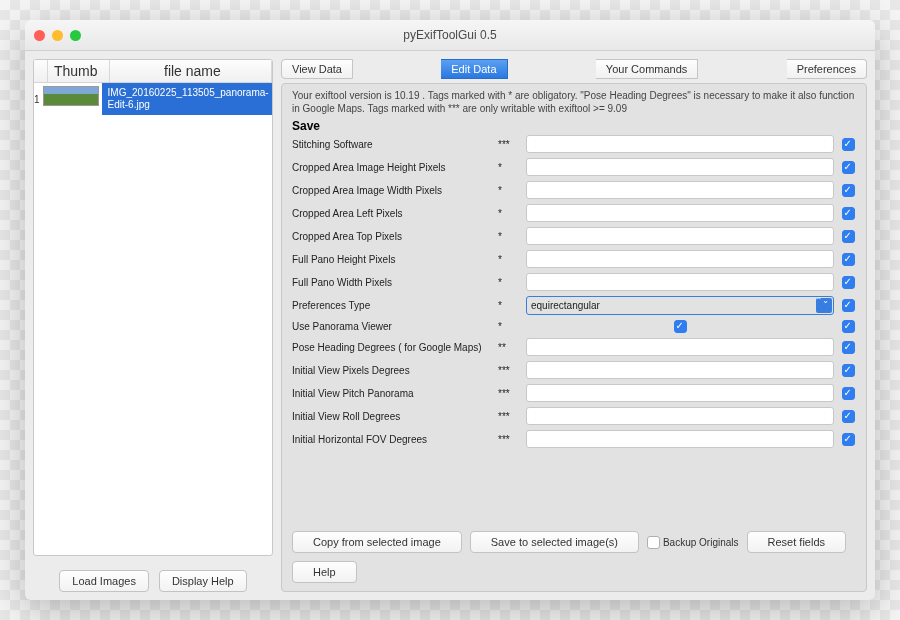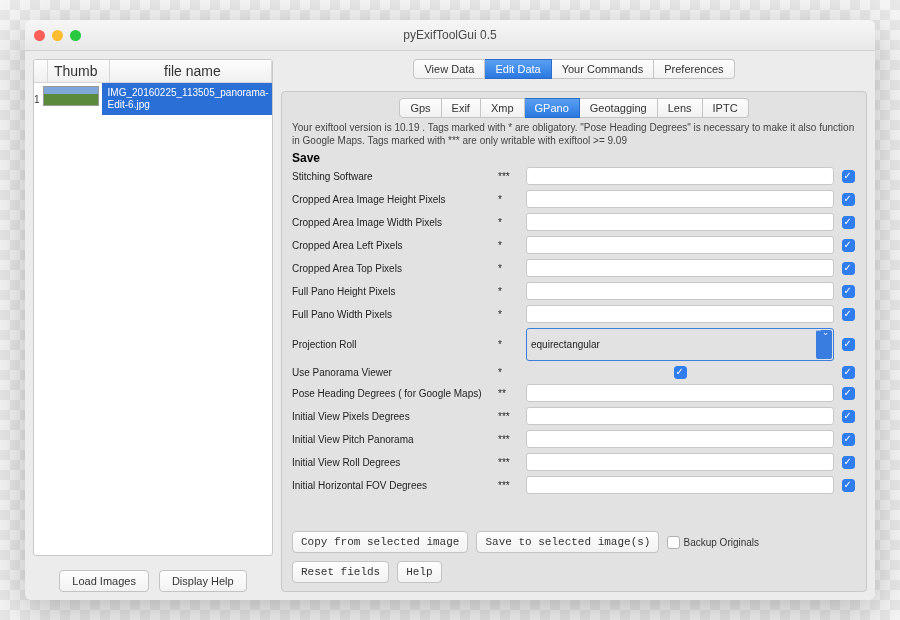--- a/index.html
+++ b/index.html
@@ -34,48 +34,48 @@
 .filetable .hdr div { padding:3px 6px; border-right:1px solid #d8d8d8;}
 .filetable .hdr .c0{width:14px;} .filetable .hdr .c1{width:62px;} .filetable .hdr .c2{flex:1;margin-left:48px;}
 .filerow { display:flex; align-items:stretch; font-size:10px;}
 .filerow .c0{width:14px; display:flex; align-items:center; justify-content:center; color:#333;}
 .filerow .c1{width:62px; padding:3px; }
 .filerow .c2{flex:1; background:#2a6fd6; color:#fff; padding:4px 6px; line-height:1.2;}
 .thumb{width:56px;height:20px;background:linear-gradient(#7ea8d8 0 40%,#5a8a3a 40% 100%);border:1px solid #999;}
 .leftbtns{display:flex; gap:10px; margin-top:14px; justify-content:center;}
 .btn{background:linear-gradient(#fefefe,#f2f2f2); border:1px solid #c3c3c3; border-radius:4px; padding:4px 12px; font-size:11px; color:#333; cursor:pointer;}
 .right{flex:1; display:flex; flex-direction:column;}
-.tabrow{display:flex; justify-content:center; gap:0; margin-bottom:12px;}
+.tabrow{display:flex; justify-content:space-between; gap:0; margin-bottom:4px;}
 .tab{background:linear-gradient(#fdfdfd,#f1f1f1); border:1px solid #c5c5c5; padding:3px 10px; font-size:11px; color:#333; cursor:pointer;}
 .tab:first-child{border-radius:4px 0 0 4px;}
 .tab:last-child{border-radius:0 4px 4px 0;}
 .tab + .tab{border-left:none;}
 .tab.active{background:linear-gradient(#5aa0f2,#2a78e0); color:#fff; border-color:#2a6cc8;}
 .panel{flex:1; background:#e2e2e2; border:1px solid #c8c8c8; border-radius:4px; padding:6px 10px 8px; display:flex; flex-direction:column;}
 .subtabs{display:flex; justify-content:center; margin-bottom:4px;}
 .info{font-size:10px; color:#444; line-height:1.25; margin-bottom:4px;}
 .savehdr{text-align:left; font-size:12px; font-weight:bold; padding-right:4px; margin-bottom:2px;}
 .fields{flex:1; overflow:auto;}
 .fr{display:flex; align-items:center; gap:6px; margin-bottom:5px;}
 .fr .lbl{width:200px; font-size:10px; color:#222;}
 .fr .ast{width:22px; font-size:10px; color:#222;}
 .fr .inpw{flex:1;}
 .fr input[type=text]{width:100%; height:18px; border:1px solid #c8c8c8; border-radius:3px; padding:0 4px; font-size:10px; background:#fff;}
-.fr select{width:100%; height:33px; border:1px solid #3a7de0; border-radius:3px; font-size:10px; background:linear-gradient(#fff,#f4f4f4); color:#222;}
+.fr select{width:100%; height:19px; border:1px solid #3a7de0; border-radius:3px; font-size:10px; background:linear-gradient(#fff,#f4f4f4); color:#222;}
 .selwrap{position:relative; width:100%;}
 .selwrap::after{content:""; position:absolute; right:2px; top:2px; bottom:2px; width:16px; background:#3a7de0; border-radius:2px;}
 .selwrap::before{content:"⌃⌄"; position:absolute; right:5px; top:1px; color:#fff; font-size:8px; z-index:2; line-height:1;}
 .selwrap select{position:relative; z-index:1; background:transparent; appearance:none; -webkit-appearance:none; padding-left:4px;}
 .chk{width:16px; display:flex; justify-content:center;}
 .chk input{appearance:none; width:13px; height:13px; border:1px solid #b8b8b8; border-radius:3px; background:#fff; position:relative; cursor:pointer;}
 .chk input:checked{background:#2f7def; border-color:#2f7def;}
 .chk input:checked::after{content:"✓"; color:#fff; font-size:10px; position:absolute; left:1px; top:-1px;}
 .inlinechk{width:auto;}
 .bottombar{display:flex; gap:8px; align-items:center; justify-content:flex-start; margin-top:6px; flex-wrap:wrap;}
-.bottombar .btn{padding:4px 8px;font-family:Liberation Mono, monospace;}
+.bottombar .btn{padding:4px 20px;}
 .backupwrap{display:flex; align-items:center; gap:3px; font-size:10px; color:#333;}
 .backupwrap input{appearance:none; width:13px; height:13px; border:1px solid #b0b0b0; border-radius:3px; background:#fff;}
 </style>
 </head>
 <body>
 
 <div class="window">
   <div class="titlebar">
     <div class="traffic">
       <div class="tl r"></div>
@@ -108,29 +108,20 @@
     </div>
 
     <div class="right">
       <div class="tabrow" id="maintabs">
           <div class="tab">View Data</div>
           <div class="tab active">Edit Data</div>
           <div class="tab">Your Commands</div>
           <div class="tab">Preferences</div>
         </div>
       <div class="panel">
-        <div class="subtabs tabrow" id="subtabs">
-            <div class="tab">Gps</div>
-            <div class="tab">Exif</div>
-            <div class="tab">Xmp</div>
-            <div class="tab active">GPano</div>
-            <div class="tab">Geotagging</div>
-            <div class="tab">Lens</div>
-            <div class="tab">IPTC</div>
-          </div>
         <div class="info">Your exiftool version is 10.19 . Tags marked with * are obligatory. "Pose Heading Degrees" is necessary to make it also function in Google Maps. Tags marked with *** are only writable with exiftool &gt;= 9.09</div>
         <div class="savehdr">Save</div>
         <div class="fields" id="fields">
             <div class="fr">
               <div class="lbl">Stitching Software</div>
               <div class="ast">***</div>
               <div class="inpw"><input type="text" style=""></div>
               <span class="chk">
                 <input type="checkbox" checked="" style="">
               </span>
@@ -177,21 +168,21 @@
             </div>
             <div class="fr">
               <div class="lbl">Full Pano Width Pixels</div>
               <div class="ast">*</div>
               <div class="inpw"><input type="text" style=""></div>
               <span class="chk">
                 <input type="checkbox" checked="" style="">
               </span>
             </div>
             <div class="fr">
-              <div class="lbl">Projection Roll</div>
+              <div class="lbl">Preferences Type</div>
               <div class="ast">*</div>
               <div class="inpw">
                 <div class="selwrap"><select><option>equirectangular</option></select></div>
               </div>
               <span class="chk">
                 <input type="checkbox" checked="" style="">
               </span>
             </div>
             <div class="fr">
               <div class="lbl">Use Panorama Viewer</div>

